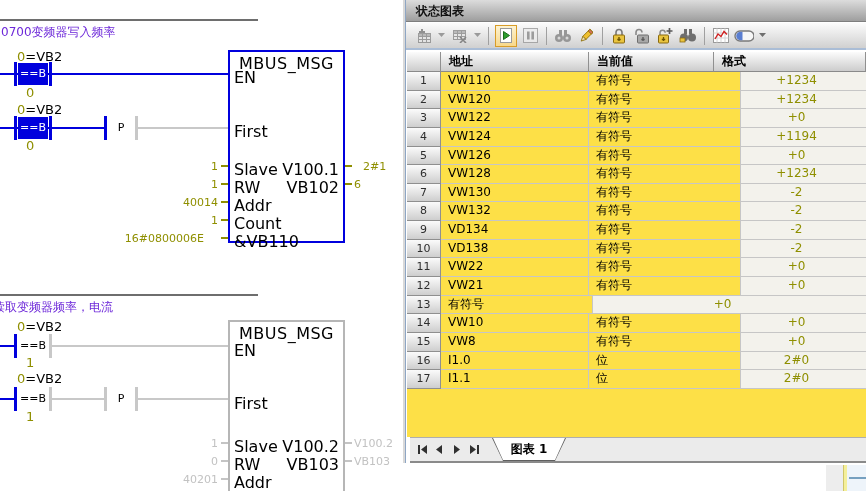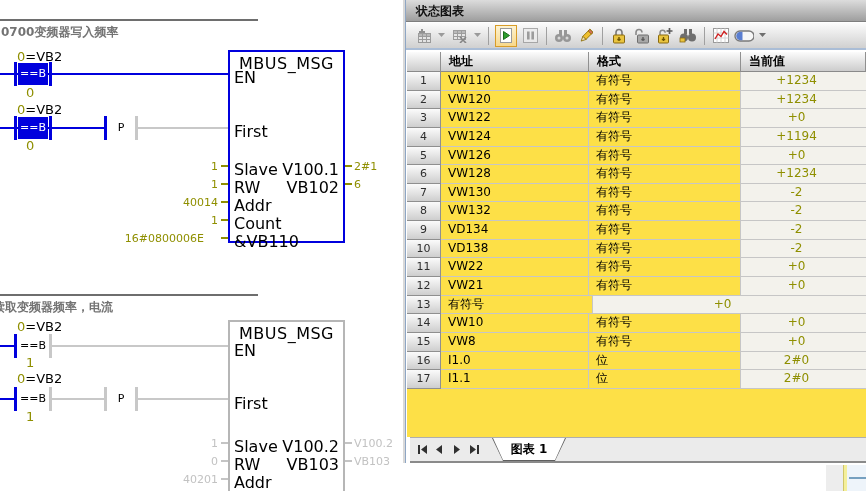--- a/index.html
+++ b/index.html
@@ -3,21 +3,21 @@
 <meta charset="utf-8">
 <style>
   html,body{margin:0;padding:0}
   body{width:866px;height:491px;position:relative;overflow:hidden;background:#fff;
        font-family:"DejaVu Sans","Liberation Sans",sans-serif;}
   .abs{position:absolute}
 
   
   #ladder{left:0;top:0;width:403px;height:491px;background:#fff}
   .netsep{position:absolute;height:2px;background:#6e6e6e;left:0;width:258px}
-  .comment{position:absolute;font-size:12px;font-weight:bold;color:#737373;white-space:nowrap}
+  .comment{position:absolute;font-size:12px;font-weight:normal;color:#6d28d9;white-space:nowrap}
   .lbl{position:absolute;font-size:13px;line-height:12px;white-space:nowrap;color:#000}
   .olv{color:#8f8f00}
   .gry{color:#c2c2c2}
   .wire{position:absolute;height:2px}
   .wblue{background:#0000dd}
   .wgray{background:#c8c8c8}
   .ct{position:absolute;width:38px;height:24px;font-size:11px}
   .ct .b{position:absolute;top:0;width:3px;height:24px}
   .ct .bl{left:0}.ct .br{right:0}
   .ct .bx{position:absolute;left:4px;right:4px;top:1px;height:22px;line-height:22px;text-align:center}
@@ -137,21 +137,21 @@
   <div class="inval olv" style="left:114px;top:196px">40014</div>
   <div class="inval olv" style="left:114px;top:214px">1</div>
   <div class="inval olv" style="left:100px;top:232px">16#0800006E</div>
   <div class="tick tko" style="left:221px;top:165px"></div>
   <div class="tick tko" style="left:221px;top:183px"></div>
   <div class="tick tko" style="left:221px;top:201px"></div>
   <div class="tick tko" style="left:221px;top:219px"></div>
   <div class="tick tko" style="left:221px;top:237px"></div>
   <div class="tick tko" style="left:345px;top:165px"></div>
   <div class="tick tko" style="left:345px;top:183px"></div>
-  <div class="outval olv" style="left:354px;top:160px">2#1</div>
+  <div class="outval olv" style="left:363px;top:160px">2#1</div>
   <div class="outval olv" style="left:354px;top:178px">6</div>
 
   <div class="netsep" style="top:294px"></div>
   <div class="comment" style="left:-7px;top:299px">读取变频器频率，电流</div>
 
   <div class="lbl" style="left:17px;top:321px"><span class="olv">0</span><span>=VB2</span></div>
   <div class="wire wblue" style="left:0;top:345px;width:15px"></div>
   <div class="wire wgray" style="left:50px;top:345px;width:178px"></div>
   <div class="ct off" style="left:14px;top:334px">
     <span class="b bl"></span>
@@ -318,22 +318,22 @@
         <svg width="7" height="5">
           <polygon points="0,0 7,0 3.5,4" fill="#6e6e6e"></polygon>
         </svg>
       </span>
   </div>
 
   <div id="tablewrap">
     <div class="thead">
       <div class="hcell hnum"></div>
       <div class="hcell hadr">地址</div>
+      <div class="hcell hval">当前值</div>
       <div class="hcell hfmt">格式</div>
-      <div class="hcell hval">当前值</div>
     </div>
     <div>
         <div class="trow">
           <div class="tnum">1</div>
           <div class="tc ta">VW110</div>
           <div class="tc tf">有符号</div>
           <div class="tv">+1234</div>
         </div>
         <div class="trow">
           <div class="tnum">2</div>

